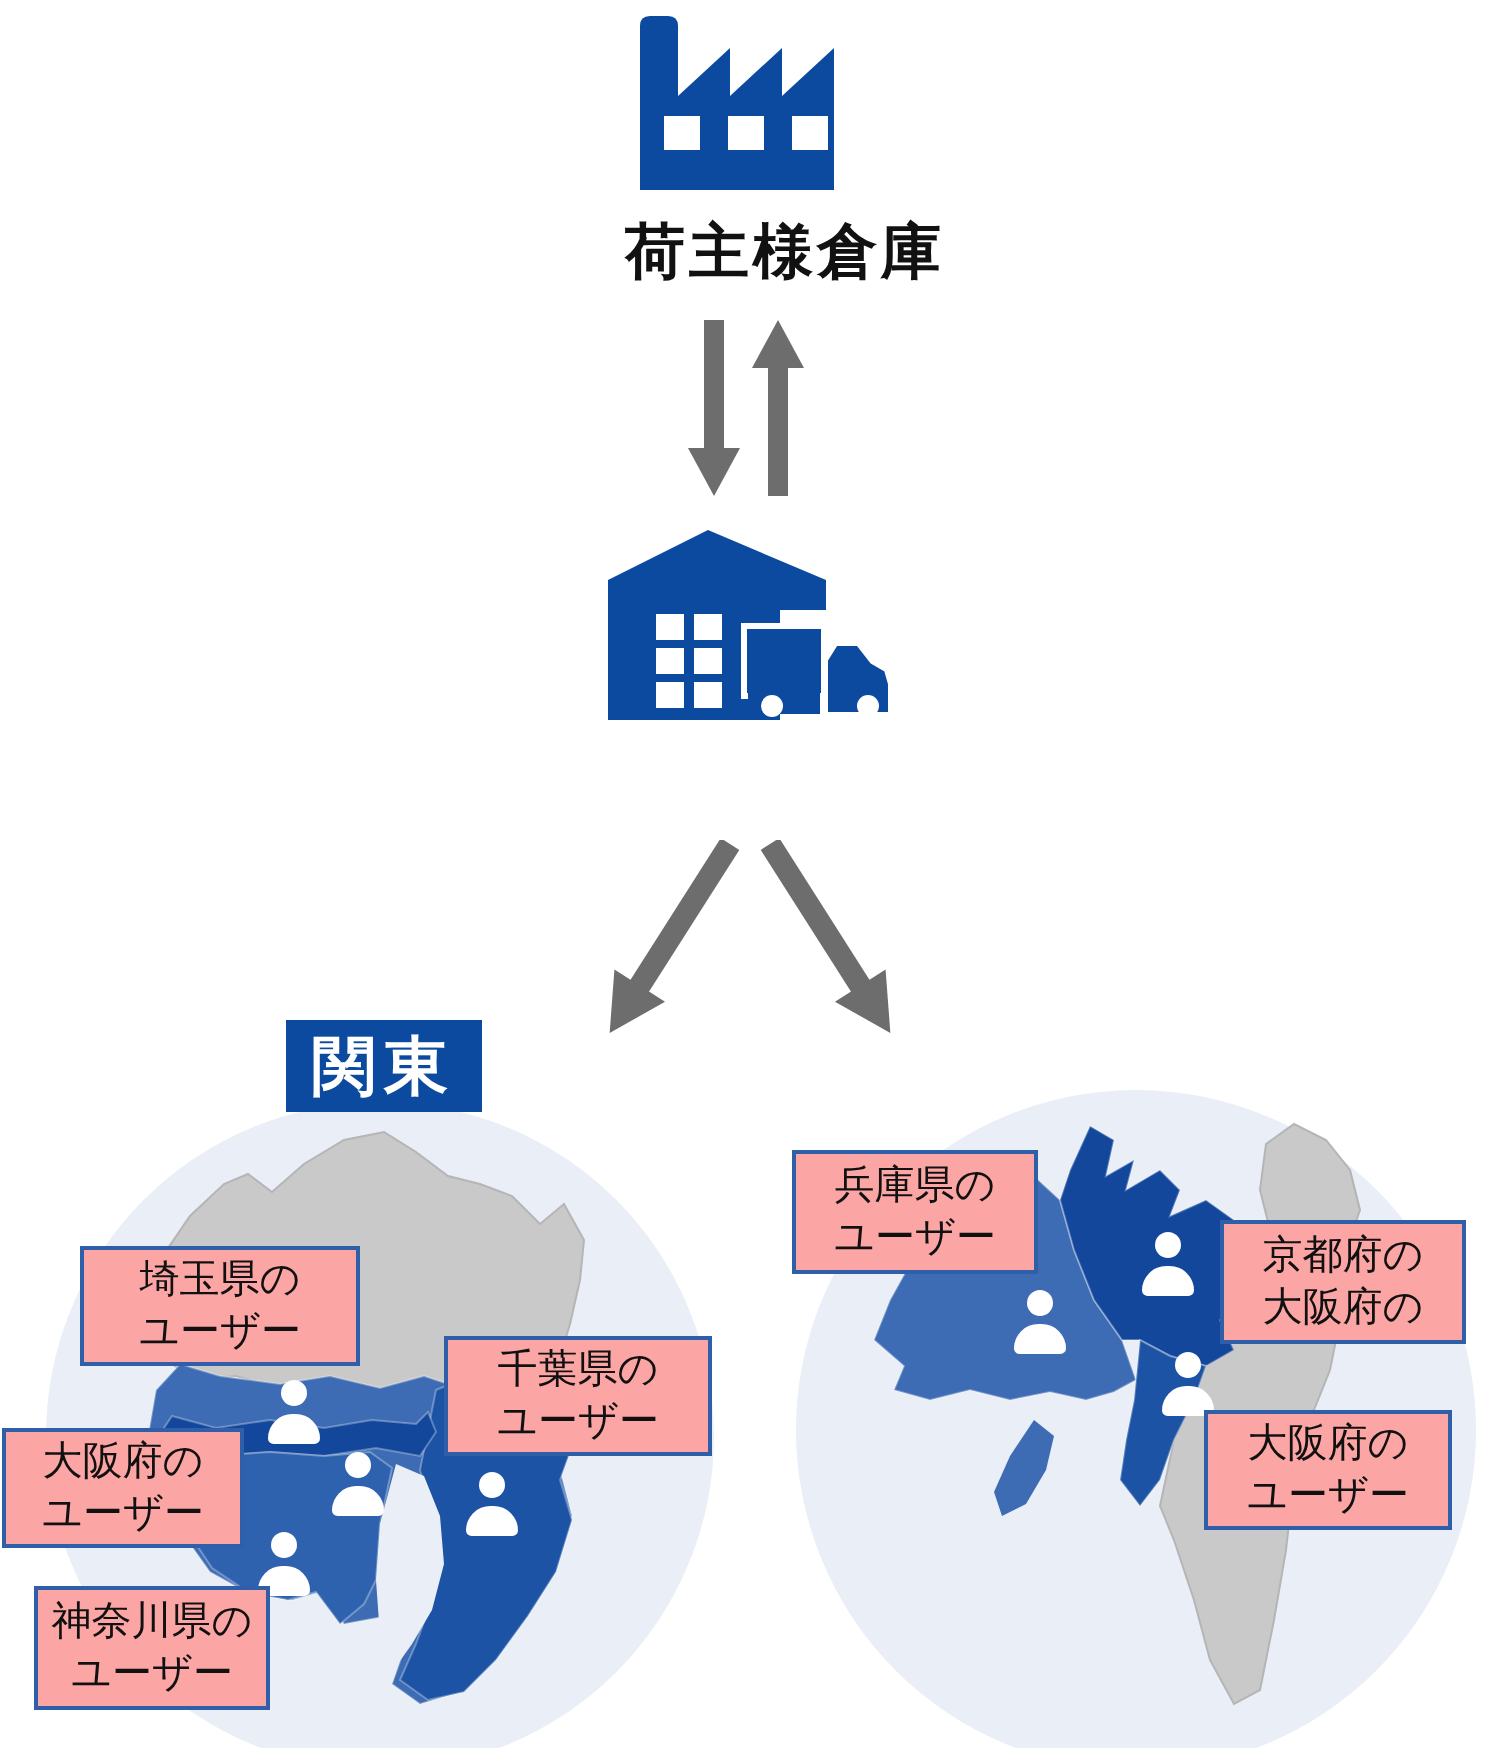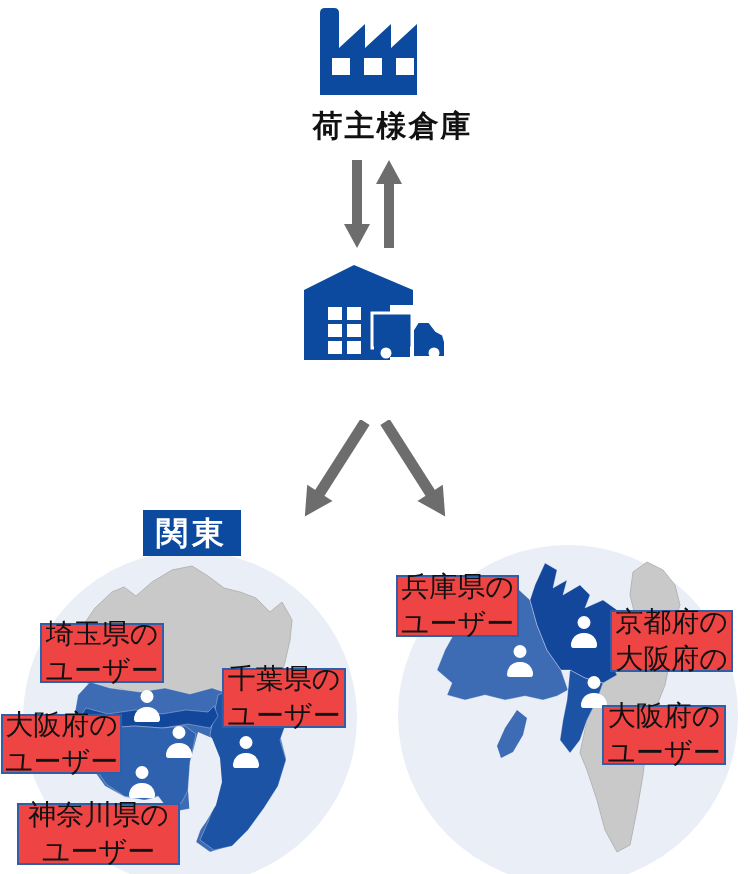--- a/index.html
+++ b/index.html
@@ -16,23 +16,23 @@
     font-size:30px;font-weight:bold;letter-spacing:2px;color:#111;
   }
   .region{position:absolute;width:375px;height:380px;}
   .region svg.map{position:absolute;left:0;top:0;}
   .region-badge{
     position:absolute;background:#0b4a9e;color:#ffffff;
     font-size:32px;font-weight:bold;letter-spacing:4px;
     padding:3px 13px;line-height:1.25;
   }
   .user-label{
-    position:absolute;background:#ef4444;border:2px solid #2f5fa9;
+    position:absolute;background:#fca5a5;border:2px solid #2f5fa9;
     box-sizing:border-box;display:flex;align-items:center;justify-content:center;
-    text-align:center;font-size:28px;line-height:1.32;color:#111;
+    text-align:center;font-size:20px;line-height:1.32;color:#111;
     white-space:pre-line;
   }
   .user-icon{position:absolute;width:28px;height:32px;}
   .user-icon::before{
     content:"";position:absolute;left:50%;top:0;transform:translateX(-50%);
     width:13px;height:13px;border-radius:50%;background:#ffffff;
   }
   .user-icon::after{
     content:"";position:absolute;left:50%;bottom:0;transform:translateX(-50%);
     width:26px;height:15px;background:#ffffff;
@@ -112,27 +112,27 @@
       <path fill="#e9eef7" d="M198,232 L212,238 L220,258 L222,282 L216,305 L206,322 L196,336 L190,318 L188,290 L190,262 Z"></path>
     </svg>
 
     <div class="region-badge" style="left:143px;top:10px">関東</div>
 
     <div class="user-icon" style="left:133px;top:190px"></div>
     <div class="user-icon" style="left:165px;top:226px"></div>
     <div class="user-icon" style="left:232px;top:236px"></div>
     <div class="user-icon" style="left:128px;top:266px"></div>
 
-    <div class="user-label" style="left:40px;top:123px;width:124px;height:60px">埼玉県の
+    <div class="user-label" style="left:40px;top:123px;width:140px;height:60px">埼玉県の
 ユーザー</div>
-    <div class="user-label" style="left:222px;top:168px;width:124px;height:60px">千葉県の
+    <div class="user-label" style="left:222px;top:168px;width:134px;height:60px">千葉県の
 ユーザー</div>
     <div class="user-label" style="left:1px;top:214px;width:121px;height:60px">大阪府の
 ユーザー</div>
-    <div class="user-label" style="left:17px;top:303px;width:163px;height:62px">神奈川県の
+    <div class="user-label" style="left:17px;top:293px;width:118px;height:62px">神奈川県の
 ユーザー</div>
   </div>
 
   <div class="region" style="left:375px;top:500px">
     <svg class="map" width="375" height="390" viewBox="0 0 375 390">
       <circle cx="193" cy="215" r="170" fill="#e9eef7"></circle>
 
       <path fill="#c9c9c9" stroke="#b5b5b5" stroke-width="1" d="M258,72 L272,62 L288,70 L300,85 L305,105 L298,125 L285,138 L270,132 L260,115 L255,95 Z"></path>
 
       <path fill="#c9c9c9" stroke="#b5b5b5" stroke-width="1" d="M235,160 L248,150 L258,133 L270,132 L285,138 L295,160 L290,185 L280,210 L272,240 L268,275 L262,310 L255,345 L242,352 L230,330 L222,300 L212,270 L205,253 L212,220 L222,200 L228,183 L242,175 Z"></path>

